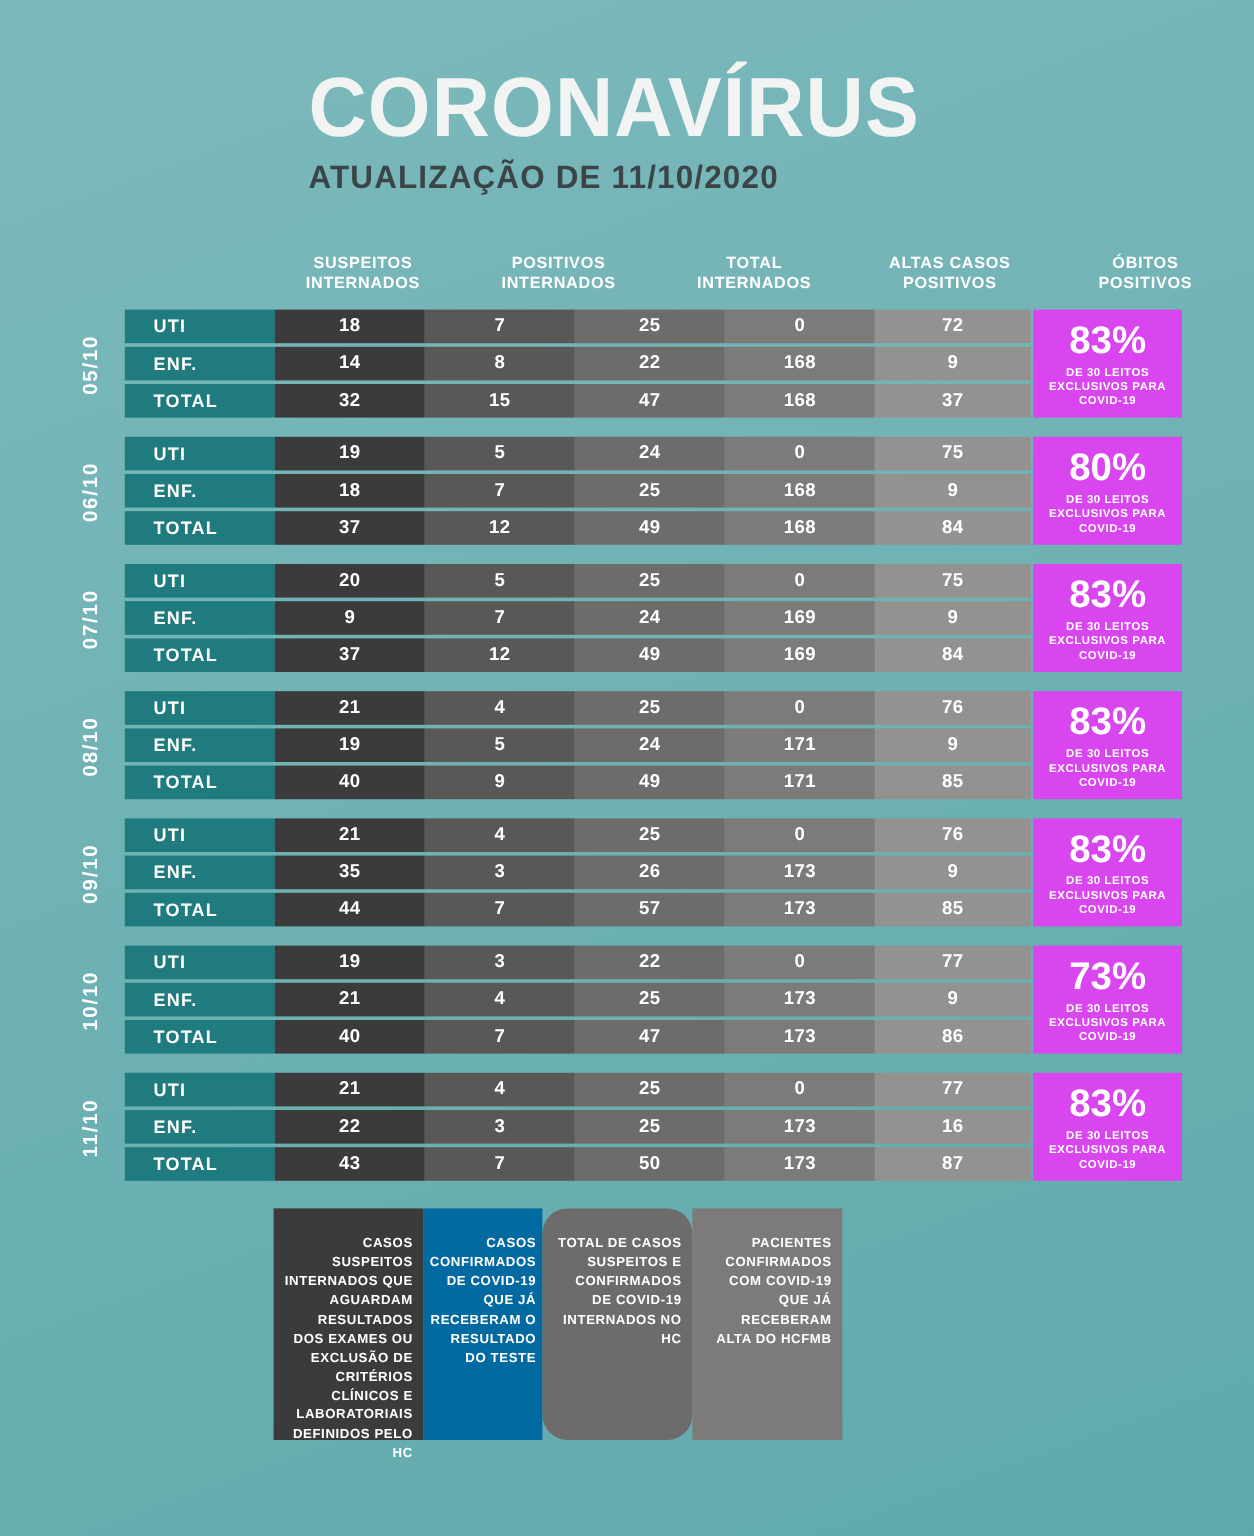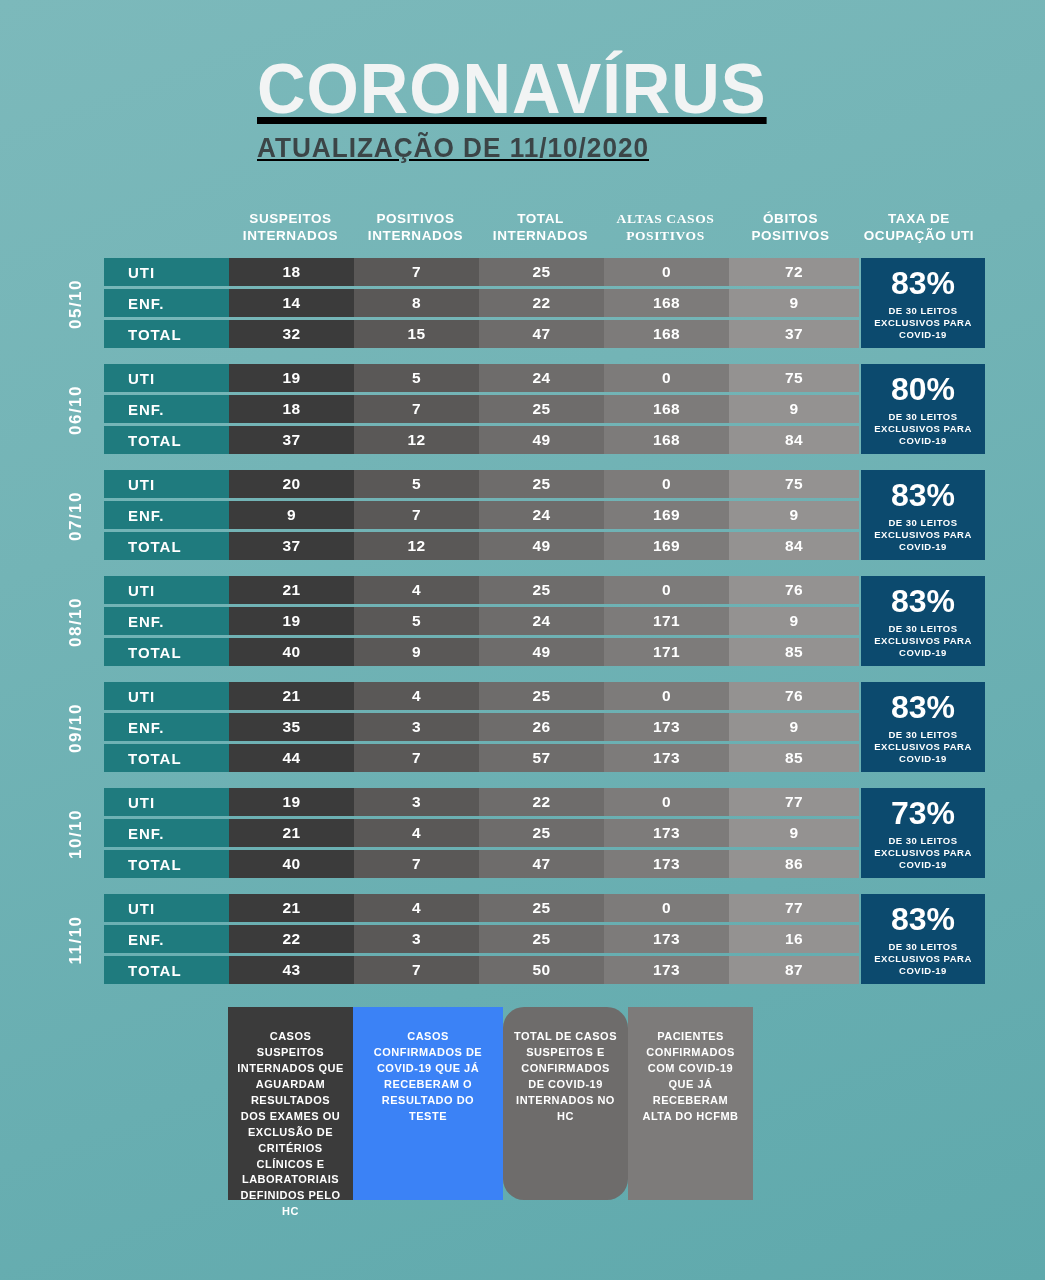--- a/index.html
+++ b/index.html
@@ -9,47 +9,48 @@
     background:linear-gradient(160deg, #7cb9bb 0%, #73b4b6 35%, #68aeb1 70%, #5fa9ac 100%);
     overflow:hidden;
   }
   .page { position:relative; width:1045px; height:1280px; }
 
   
   .header {
     position:absolute; left:0; top:52px; width:1045px;
     display:flex; justify-content:center; align-items:flex-start;
   }
-  .header-inner { display:flex; align-items:flex-start; gap:32px;text-decoration:underline; }
+  .header-inner { display:flex; align-items:flex-start; gap:32px; }
   .title-block { padding-top:4px; }
   .main-title {
     font-size:70px; font-weight:bold; color:#f2f4f4;
     letter-spacing:1px; line-height:0.95; white-space:nowrap;
     font-stretch:condensed; transform:scaleX(0.96); transform-origin:left center;
   }
   .sub-title {
     font-size:27px; font-weight:bold; color:#3b4547;
     letter-spacing:1px; margin-top:10px; white-space:nowrap;
     transform:scaleX(0.97); transform-origin:left center;
   }
   .logo { position:relative; width:138px; height:108px; margin-top:8px; }
   .logo svg { display:block; }
 
   
   .col-headers {
-    position:absolute; left:228px; top:210px; width:757px; height:38px;
+    position:absolute; left:240px; top:210px; width:757px; height:38px;
     display:flex;
+    gap:38px;
   }
   .col-header {
     flex:0 0 auto; text-align:center; color:#ffffff;
     font-size:13.5px; font-weight:bold; letter-spacing:0.6px; line-height:1.28;
     text-transform:uppercase;
   }
   .cw-a { width:125px; } .cw-b { width:125px; } .cw-c { width:125px; }
-  .cw-d { width:125px;font-family:Liberation Serif, serif; } .cw-e { width:125px; } .cw-f { width:132px; }
+  .cw-d { width:125px; } .cw-e { width:125px; } .cw-f { width:132px; }
 
   
   .blocks { position:absolute; left:0; top:258px; width:1045px; }
   .block { position:relative; height:106px; margin-bottom:0px; }
 
   .date-label {
     position:absolute; left:56px; top:0; width:40px; height:92px;
     display:flex; align-items:center; justify-content:center;
   }
   .date-label span {
@@ -68,45 +69,45 @@
     background:#1f7b7e; font-size:15px; letter-spacing:1px;
   }
   .c1 { width:125px; background:#3b3b3b; }
   .c2 { width:125px; background:#5a5857; }
   .c3 { width:125px; background:#6e6c6b; }
   .c4 { width:125px; background:#7d7b7a; }
   .c5 { width:130px; background:#949291; }
 
   .pct-box {
     position:absolute; left:861px; top:0; width:124px; height:90px;
-    background:#0c4a6e; display:flex; flex-direction:column;
+    background:#d946ef; display:flex; flex-direction:column;
     align-items:center; justify-content:center; padding-top:2px;
   }
   .pct-value {
     color:#ffffff; font-size:32px; font-weight:bold; letter-spacing:0px;
     line-height:1;
   }
   .pct-desc {
     color:#ffffff; font-size:9.5px; font-weight:bold; letter-spacing:0.5px;
     text-align:center; line-height:1.26; margin-top:6px; text-transform:uppercase;
   }
 
   
   .legend {
     position:absolute; left:228px; top:1007px; width:622px; height:193px;
     display:flex;
   }
   .legend-box {
     display:flex; align-items:flex-start; justify-content:center;
-    padding:22px 9px 0 9px; text-align:center;
+    padding:22px 9px 0 9px; text-align:right;
     color:#ffffff; font-size:11px; font-weight:bold;
     letter-spacing:0.5px; line-height:1.45; text-transform:uppercase;
   }
   .lb1 { width:125px; background:#3b3b3b; }
-  .lb2 { width:150px; background:#3b82f6; }
+  .lb2 { width:99px; background:#0369a1; }
   .lb3 { width:125px; background:#6e6c6b;border-radius:21px; }
   .lb4 { width:125px; background:#7d7b7a; }
   .lb5 { width:122px; background:#949291; }
 </style>
 </head>
 <body>
 
 <div class="page">
 
   <div class="header">

